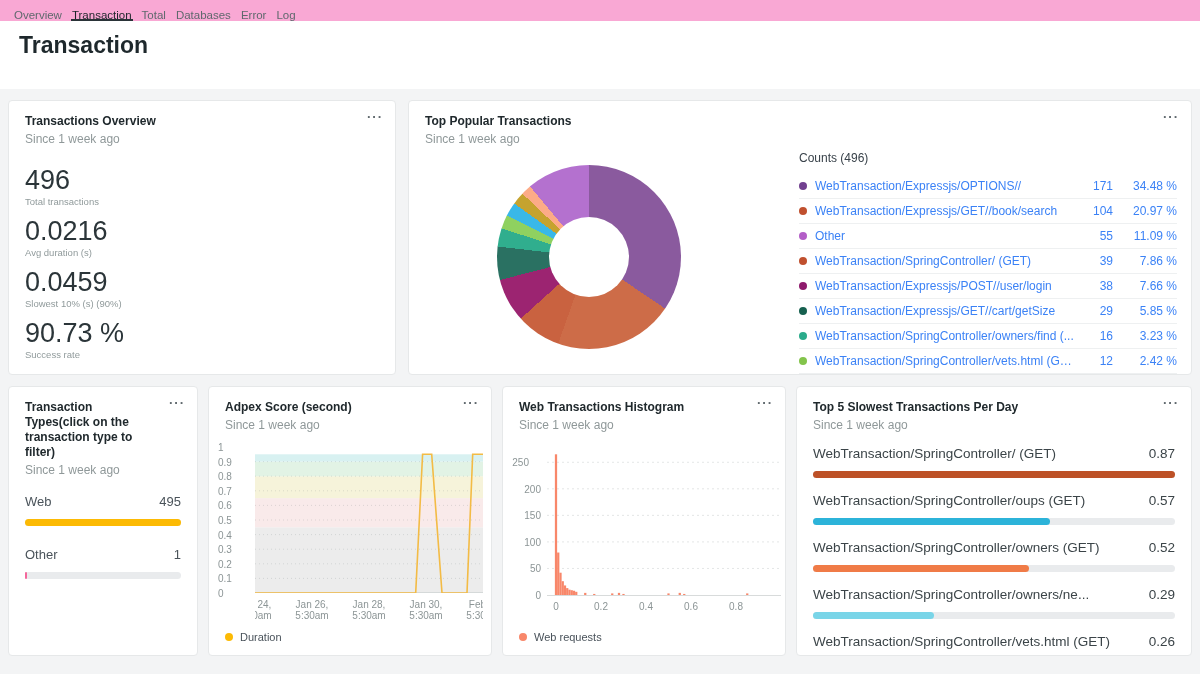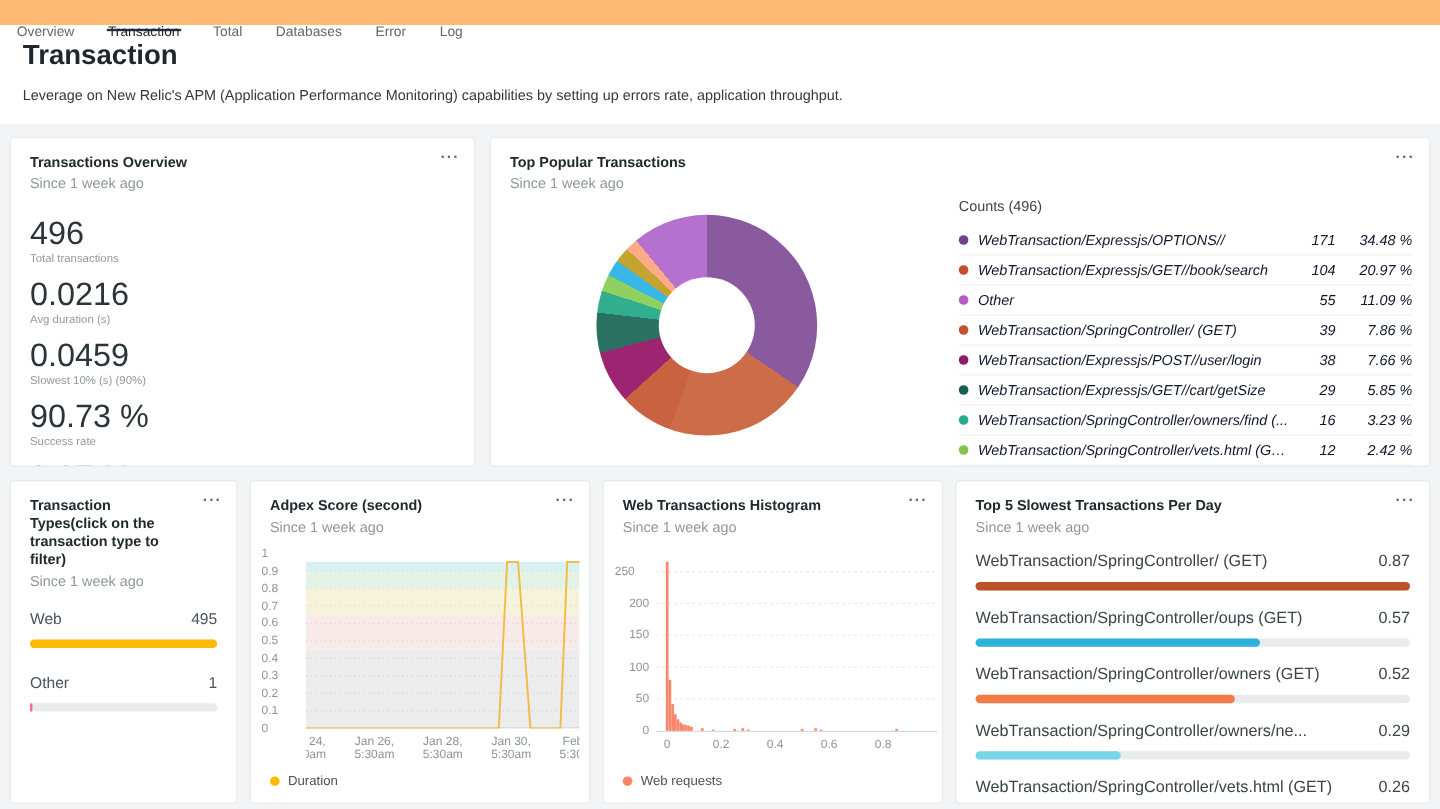--- a/index.html
+++ b/index.html
@@ -3,21 +3,21 @@
 <meta charset="utf-8">
 <style>
   * { box-sizing: border-box; margin: 0; padding: 0; }
   html,body { width:1200px; height:674px; overflow:hidden; }
   body {
     background:#f3f4f5;
     font-family:"Liberation Sans", sans-serif;
     color:#2b3539;
   }
   
-  .tabbar { display:flex; gap:26px; padding:16px 0 0 13px; background:#fdba74; height:21px; }
+  .tabbar { display:flex; gap:8px; padding:4px 0 0 13px; background:#f9a8d4; height:21px; }
   .tab {
     font-size:11.5px; color:#5f686d; padding:5px 1px 3px; cursor:pointer;
     border-bottom:2px solid transparent; white-space:nowrap;
   }
   .tab.active { color:#1c2429; border-bottom-color:#2a3338; }
   
   .header { background:#ffffff; padding:9px 19px 17px; }
   .header h1 { font-size:23px; font-weight:bold; color:#1e282c; margin:2px 0 13px; }
   .header .desc { font-size:12px; color:#303a3e; }
   
@@ -42,21 +42,21 @@
   .stat .num { font-size:27px; color:#2b3539; line-height:30px; }
   .stat .lbl { font-size:9.5px; color:#909a9b; margin-top:1px; }
   
   .p-popular { flex:1; }
   .donut { position:absolute; left:88px; top:64px; width:184px; height:184px; border-radius:50%; }
   .donut .hole { position:absolute; inset:52px; background:#fff; border-radius:50%; }
   .legend { position:absolute; left:390px; top:50px; right:14px; }
   .legend-title { font-size:12px; color:#39424a; margin-bottom:9px; }
   .legend-row {
     display:flex; align-items:center; height:25px; border-bottom:1px solid #eef0f1;
-    font-size:12px; color:#0f172a; cursor:pointer;font-style:italic;
+    font-size:12px; color:#3b82f6; cursor:pointer;
   }
   .legend-row .dot { width:8px; height:8px; border-radius:50%; margin-right:8px; flex:none; }
   .legend-row .nm { flex:1; white-space:nowrap; overflow:hidden; text-overflow:ellipsis; }
   .legend-row .ct { width:38px; text-align:right; flex:none; }
   .legend-row .pc { width:64px; text-align:right; flex:none; }
   
   .p-types { width:190px; flex:none; }
   .type-rows { margin-top:17px; }
   .type-row { margin-bottom:21px; cursor:pointer; }
   .type-row .line { display:flex; justify-content:space-between; font-size:13px; color:#4a535a; }
@@ -85,21 +85,20 @@
     <div class="tab">Overview</div>
     <div class="tab active">Transaction</div>
     <div class="tab">Total</div>
     <div class="tab">Databases</div>
     <div class="tab">Error</div>
     <div class="tab">Log</div>
   </nav>
 
 <div class="header">
   <h1>Transaction</h1>
-  <div class="desc">Leverage on New Relic's APM (Application Performance Monitoring) capabilities by setting up errors rate, application throughput.</div>
 </div>
 
 <div class="main">
 
   <div class="row row1">
 
     <div class="panel p-overview">
       <div class="panel-title">Transactions Overview</div>
       <div class="panel-sub">Since 1 week ago</div>
       <div class="menu-btn">···</div>

